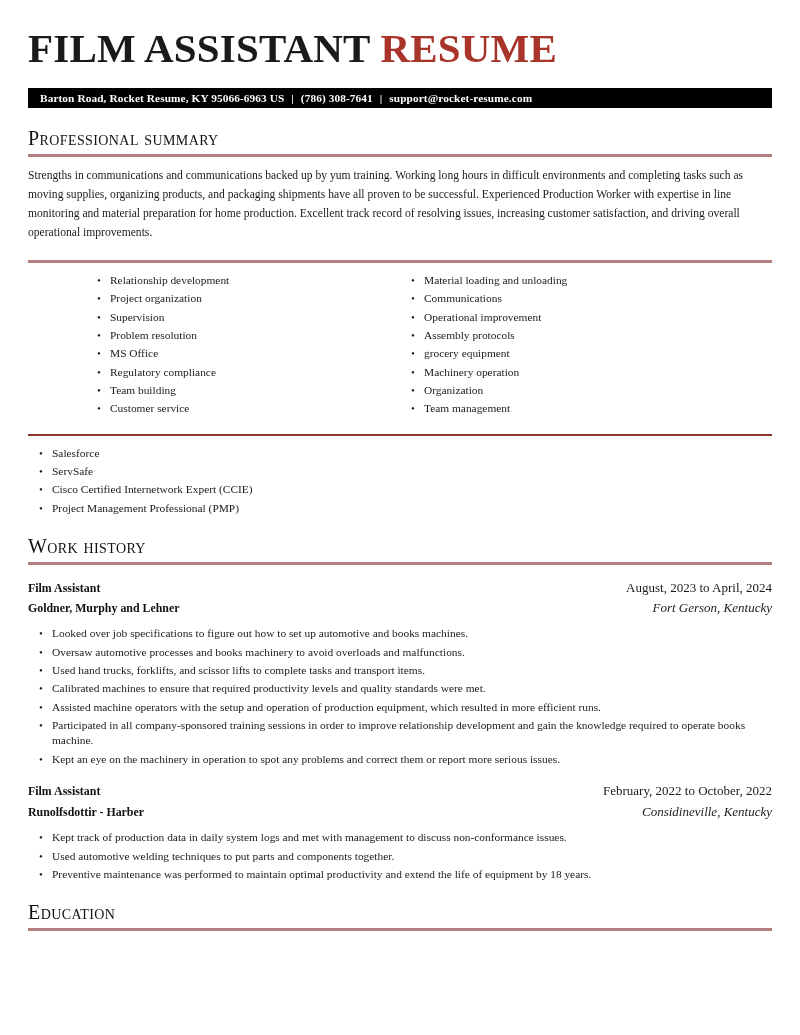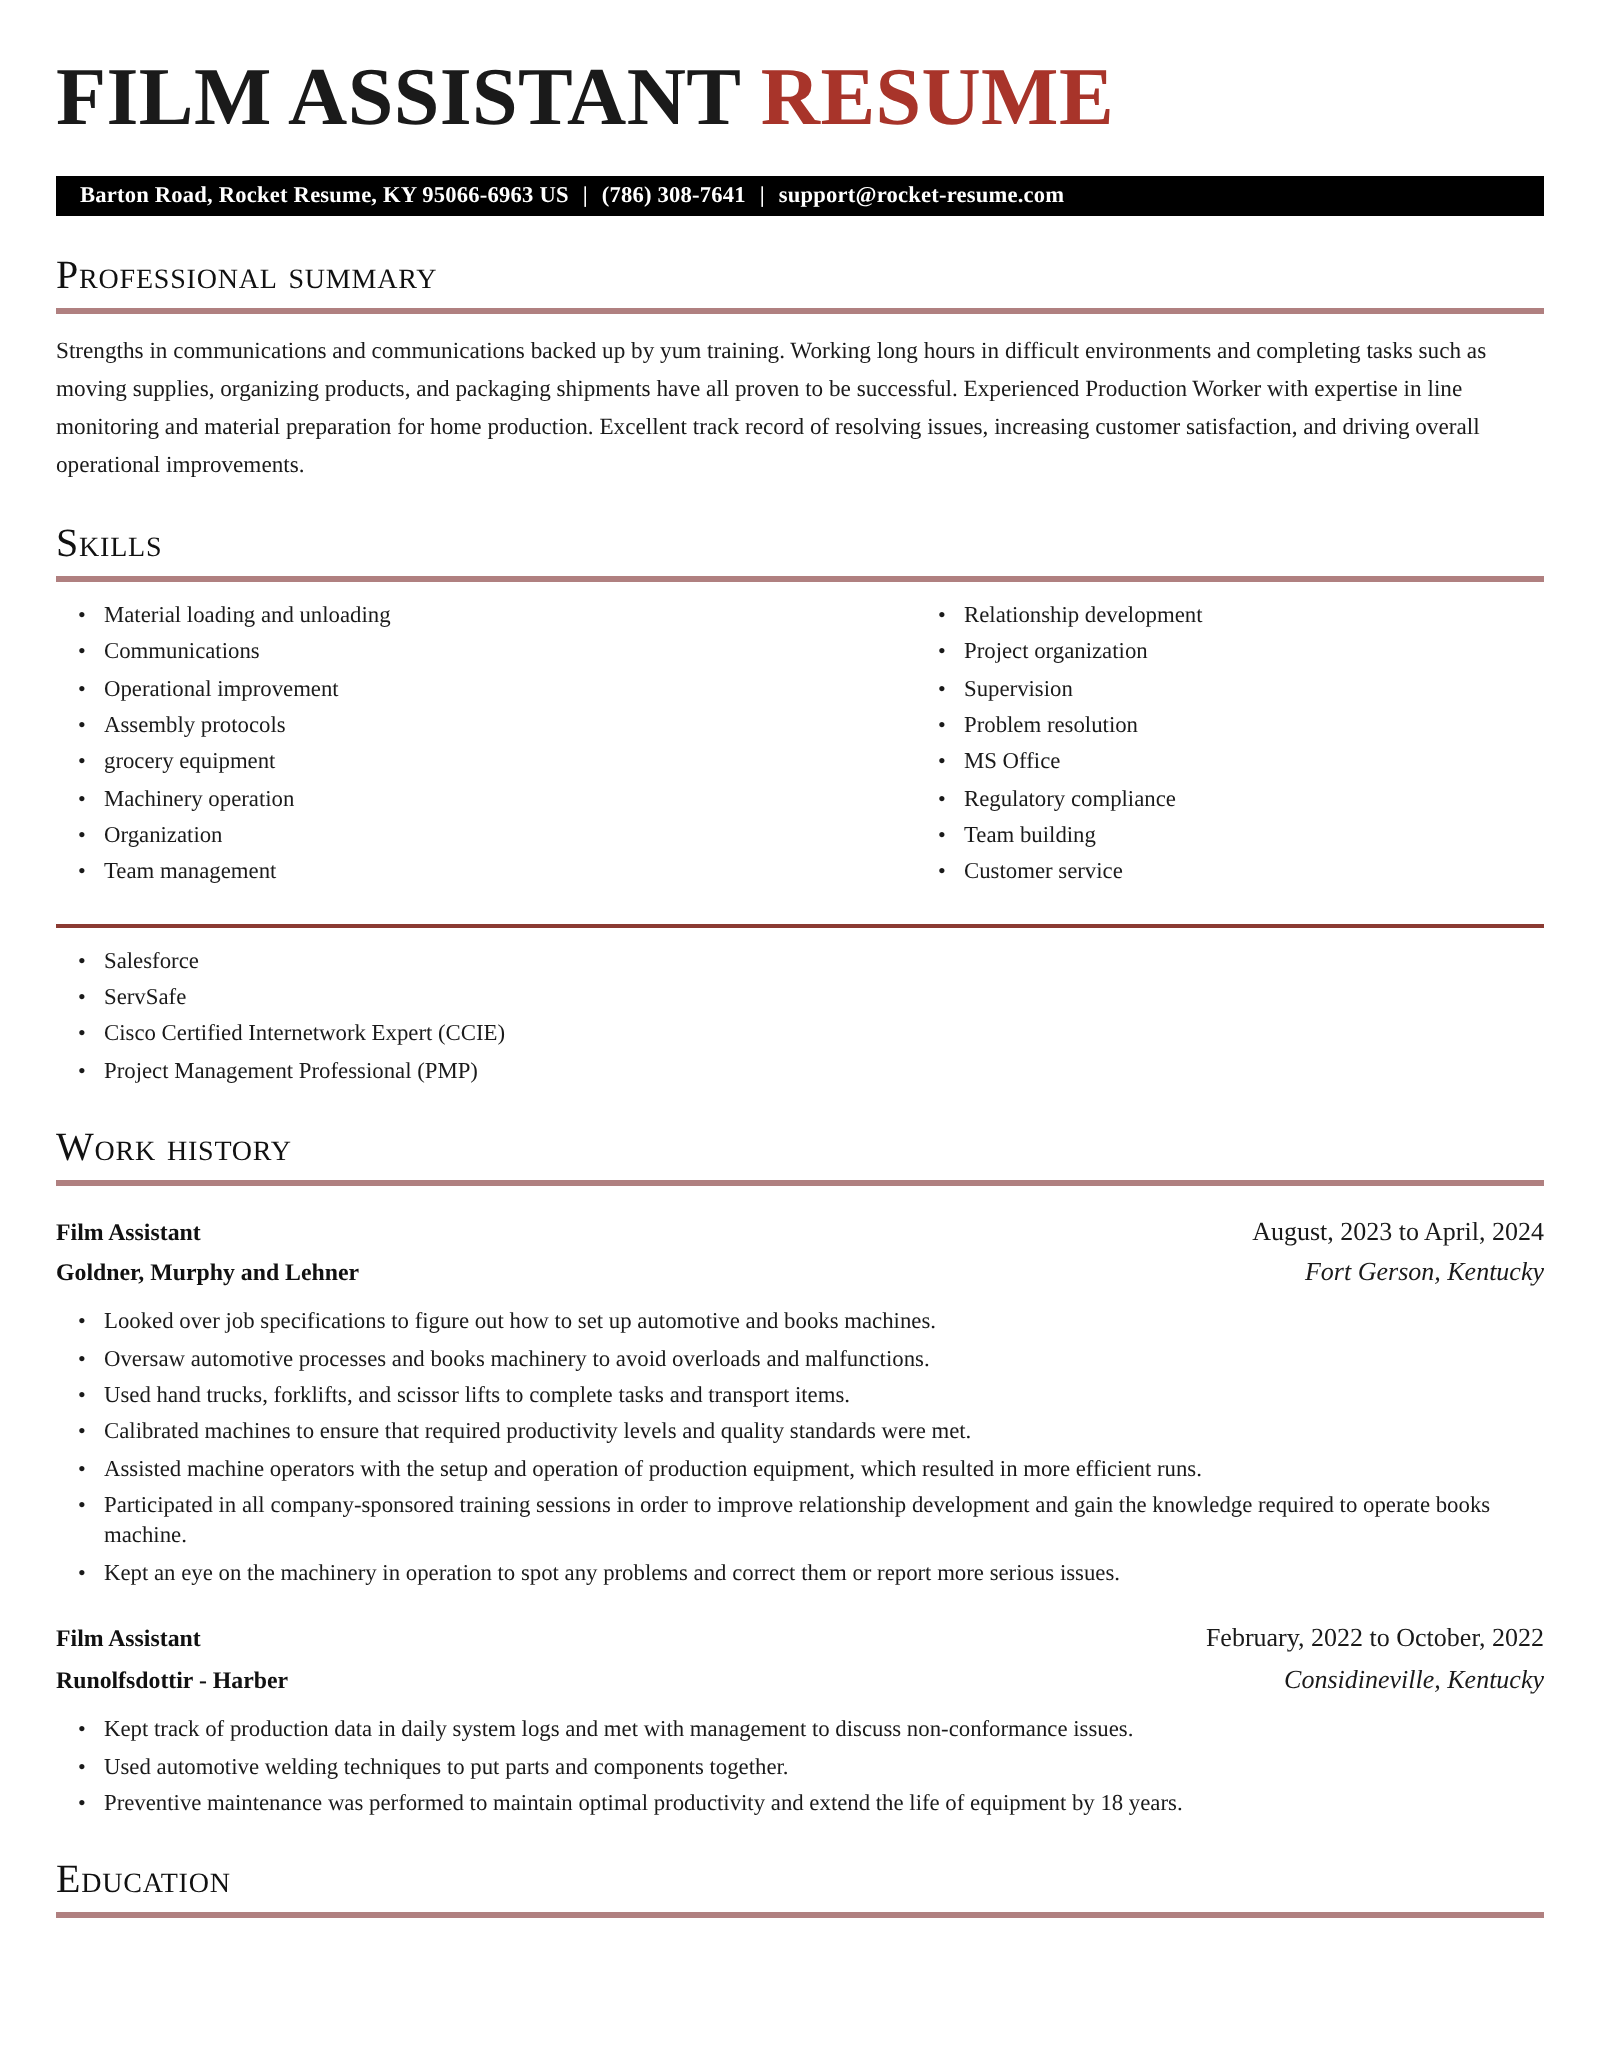--- a/index.html
+++ b/index.html
@@ -180,47 +180,46 @@
     <span class="contact-text">support@rocket-resume.com</span>
   </div>
 
   <div class="section">
     <h2 class="section-heading">Professional Summary</h2>
     <div class="divider"></div>
     <p class="summary-text">Strengths in communications and communications backed up by yum training. Working long hours in difficult environments and completing tasks such as moving supplies, organizing products, and packaging shipments have all proven to be successful. Experienced Production Worker with expertise in line monitoring and material preparation for home production. Excellent track record of resolving issues, increasing customer satisfaction, and driving overall operational improvements.</p>
   </div>
 
   <div class="section">
-    <h2 class="section-heading">Skills</h2>
     <div class="divider"></div>
     <div class="two-col">
+      <div class="col right">
+        <ul class="bullets">
+          <li>Relationship development</li>
+          <li>Project organization</li>
+          <li>Supervision</li>
+          <li>Problem resolution</li>
+          <li>MS Office</li>
+          <li>Regulatory compliance</li>
+          <li>Team building</li>
+          <li>Customer service</li>
+        </ul>
+      </div>
       <div class="col left">
         <ul class="bullets">
           <li>Material loading and unloading</li>
           <li>Communications</li>
           <li>Operational improvement</li>
           <li>Assembly protocols</li>
           <li>grocery equipment</li>
           <li>Machinery operation</li>
           <li>Organization</li>
           <li>Team management</li>
         </ul>
       </div>
-      <div class="col right">
-        <ul class="bullets">
-          <li>Relationship development</li>
-          <li>Project organization</li>
-          <li>Supervision</li>
-          <li>Problem resolution</li>
-          <li>MS Office</li>
-          <li>Regulatory compliance</li>
-          <li>Team building</li>
-          <li>Customer service</li>
-        </ul>
-      </div>
     </div>
   </div>
 
   <div class="section tight">
     <div class="divider thin-red"></div>
     <ul class="bullets">
       <li>Salesforce</li>
       <li>ServSafe</li>
       <li>Cisco Certified Internetwork Expert (CCIE)</li>
       <li>Project Management Professional (PMP)</li>

